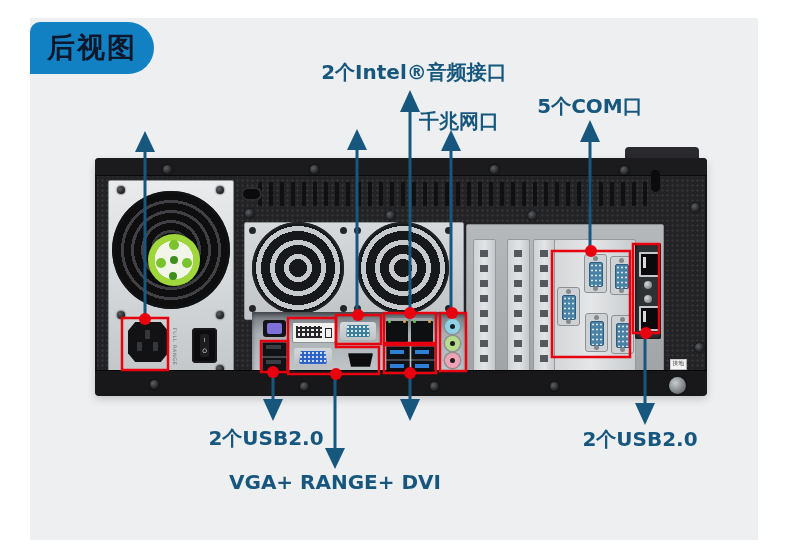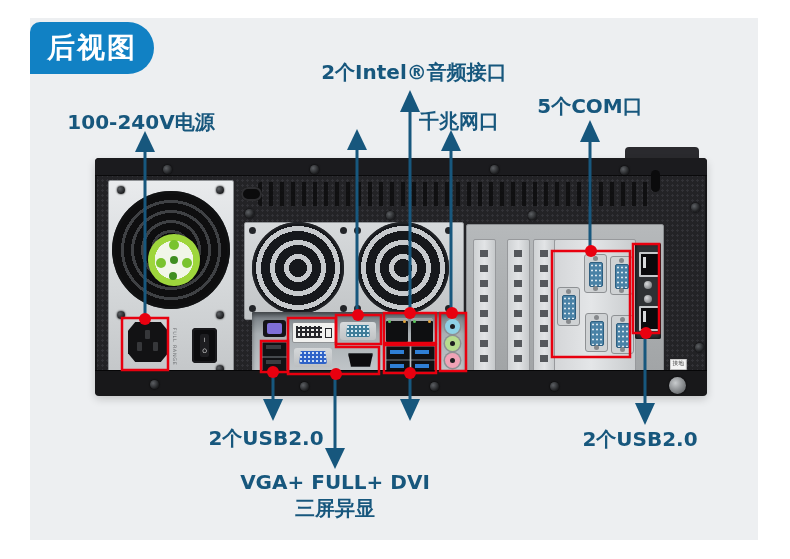--- a/index.html
+++ b/index.html
@@ -1,20 +1,20 @@
 <!DOCTYPE html>
 <html><head>
 <meta charset="utf-8">
 <style>
   html,body{margin:0;padding:0;}
   body{font-family:"DejaVu Sans","Liberation Sans",sans-serif;}
   .canvas{position:relative;width:790px;height:559px;background:#ffffff;overflow:hidden;}
   .gray-bg{position:absolute;left:30px;top:18px;width:728px;height:522px;background:#edeff1;}
   .badge{position:absolute;left:30px;top:22px;width:124px;height:52px;background:#1181c4;
-         border-radius:10px 26px 26px 0;color:#ffffff;font-size:28px;font-weight:700;
+         border-radius:10px 26px 26px 0;color:#0f172a;font-size:28px;font-weight:700;
          display:flex;align-items:center;justify-content:center;letter-spacing:2px;z-index:6;}
   .callout{position:absolute;color:#17577d;font-size:20px;font-weight:700;text-align:center;z-index:6;line-height:26px;white-space:nowrap;}
   
   .chassis{position:absolute;left:95px;top:158px;width:612px;height:237px;background:#232326;border-radius:4px;
            background-image:radial-gradient(rgba(105,105,112,.22) 1px,transparent 1.3px);background-size:5px 5px;
            box-shadow:0 4px 8px rgba(0,0,0,.18), inset 0 0 0 2px #141416;z-index:2;}
   .chassis-ear{position:absolute;left:625px;top:147px;width:74px;height:16px;background:#2a2a2e;border-radius:4px 4px 0 0;z-index:1;}
   .top-lip{position:absolute;left:0;top:0;width:612px;height:17px;background:#1b1b1e;border-bottom:1px solid #0a0a0b;border-radius:4px 4px 0 0;}
   .vents{position:absolute;left:163px;top:24px;width:392px;height:24px;border-radius:3px;
          background:repeating-linear-gradient(90deg,#0c0c0d 0 4px,transparent 4px 11px);opacity:.85;}
@@ -310,23 +310,21 @@
       <circle cx="336" cy="374" r="6"></circle>
       <circle cx="358" cy="315" r="6"></circle>
       <circle cx="410" cy="313" r="6"></circle>
       <circle cx="452" cy="313" r="6"></circle>
       <circle cx="591" cy="251" r="6"></circle>
       <circle cx="410" cy="373" r="6"></circle>
       <circle cx="646" cy="333" r="6"></circle>
     </g>
   </svg>
 
-  <div class="callout" style="left:56px;top:109px;width:170px">100-240V电源</div>
   <div class="callout" style="left:314px;top:59px;width:200px">2个Intel®音频接口</div>
   <div class="callout" style="left:359px;top:108px;width:200px">千兆网口</div>
   <div class="callout" style="left:490px;top:93px;width:200px">5个COM口</div>
   <div class="callout" style="left:166px;top:425px;width:200px">2个USB2.0</div>
   <div class="callout" style="left:540px;top:426px;width:200px">2个USB2.0</div>
   <div class="callout" style="left:215px;top:469px;width:240px">
-    <div>VGA+ FULL+ DVI</div>
-    <div>三屏异显</div>
+    <div>VGA+ RANGE+ DVI</div>
   </div>
 </div>
 
 </body></html>

